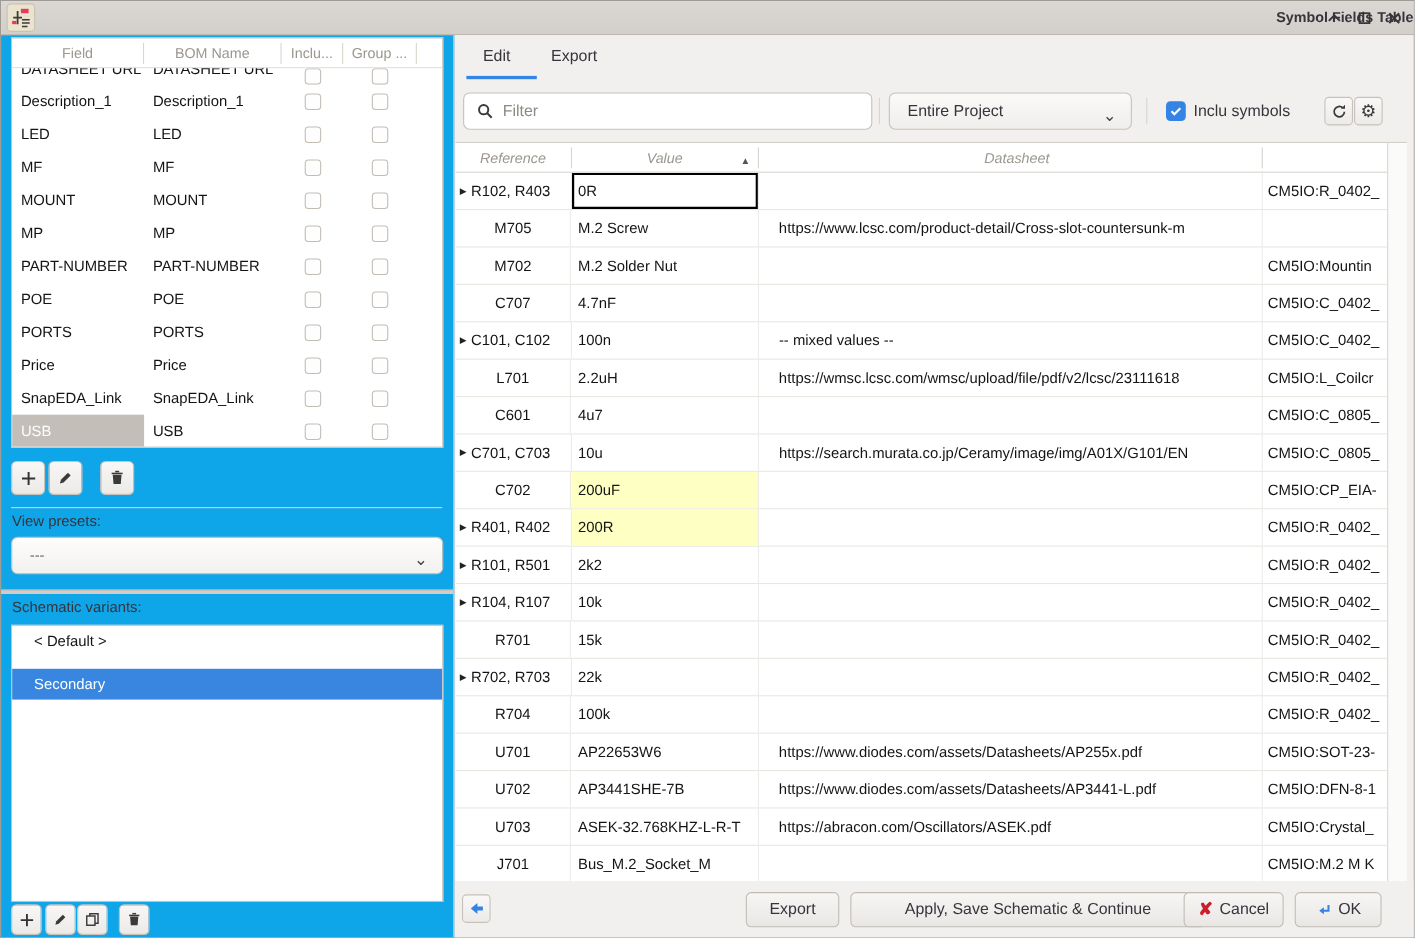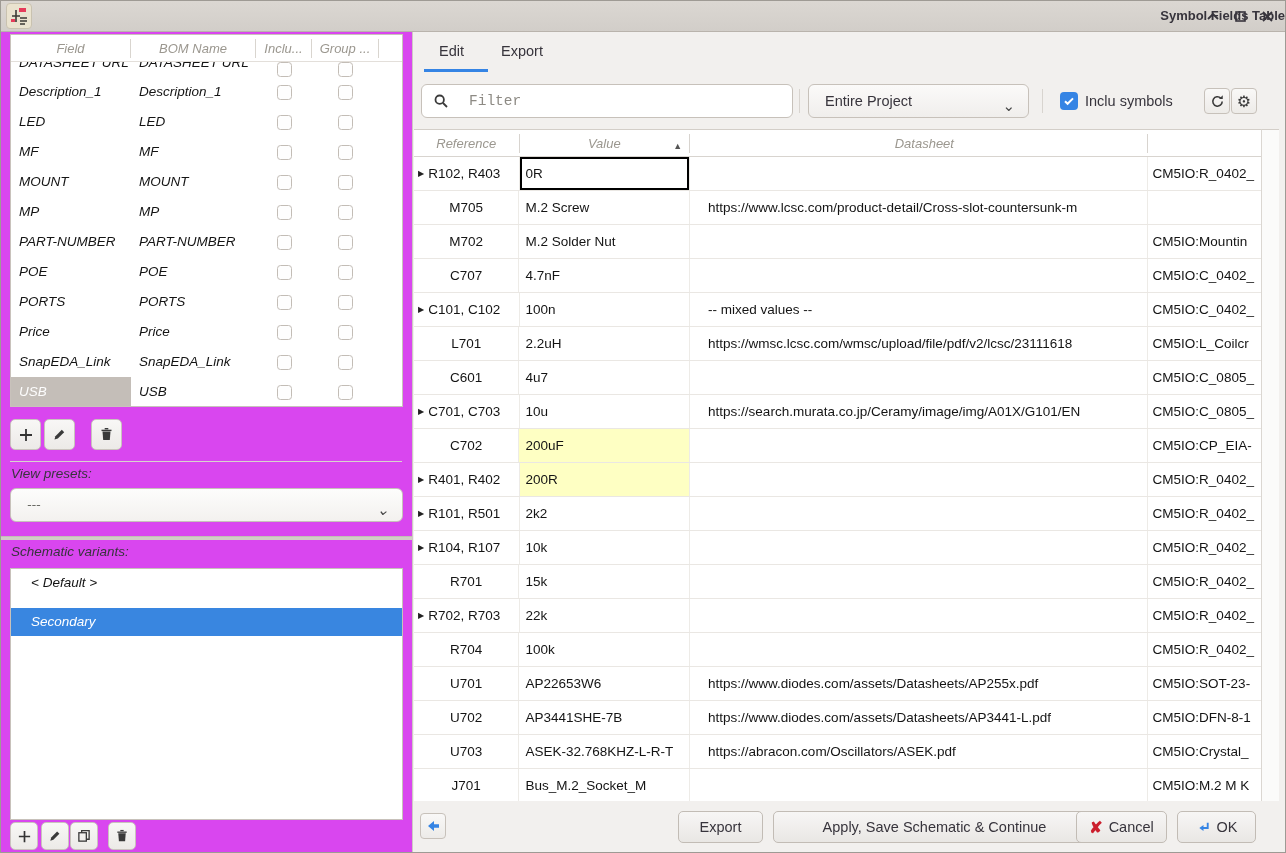--- a/index.html
+++ b/index.html
@@ -12,21 +12,21 @@
     background:linear-gradient(#dbd7d2,#d2cec9); border-bottom:1px solid #b9b3ac; }
   .appicon { position:absolute; left:5px; top:2px; width:26px; height:26px;
     background:#eae3cf; border:1px solid #c9c2b0; border-radius:4px; display:flex; align-items:center; justify-content:center; }
   .title { position:absolute; left:0; right:0; text-align:right; line-height:30px;
     font-weight:bold; font-size:13px; color:#37343c;margin-left:25px; }
   .wincontrols { position:absolute; right:10px; top:0; height:31px; display:flex; gap:11px; align-items:center; }
   .winbtn { width:16px; height:16px; display:flex; align-items:center; justify-content:center; cursor:default; }
 
   
   .leftpanel { position:absolute; left:0; top:31px; width:412px; bottom:0;
-    background:#d946ef; border-right:1px solid #cfcac4;font-style:italic; }
+    background:#0ea5e9; border-right:1px solid #cfcac4; }
   .fieldstable { position:absolute; left:9px; top:2px; width:393px; height:373px;
     background:#fff; border:1px solid #c8c2bb; overflow:hidden; }
   .ft-head { display:flex; height:27px; align-items:center; color:#9b978f; font-size:13px; border-bottom:1px solid #e3dfda; }
   .ft-head > div { height:19px; line-height:19px; text-align:center; border-right:1px solid #d9d5cf; }
   .ft-head .h-field { width:120px; } .ft-head .h-bom { width:125px; }
   .ft-head .h-inc { width:56px; } .ft-head .h-grp { width:67px; }
   .fr { display:flex; height:30px; align-items:center; font-size:13.5px; color:#141414; }
   .fr.cropped { height:15px; overflow:hidden; }
   .fr.cropped .f-field, .fr.cropped .f-bom { margin-top:-14px; }
   .f-field { width:120px; padding-left:8px; white-space:nowrap; overflow:hidden; height:30px; line-height:30px; }
@@ -58,22 +58,22 @@
   
   .rightpanel { position:absolute; left:413px; top:31px; right:0; bottom:0; background:#f2f0ee; }
   .tabs { position:absolute; left:0; top:0; height:41px; right:0; }
   .tab { position:absolute; top:11px; font-size:14.5px; color:#37343c; }
   .tab-edit { left:25px; } .tab-export { left:87px; }
   .tab-underline { position:absolute; left:10px; top:37px; width:64px; height:3px; background:#3584e4; }
 
   .toolbar { position:absolute; left:0; top:41px; right:0; height:56px; }
   .filter { position:absolute; left:7px; top:11px; width:372px; height:34px; background:#fff;
     border:1px solid #c7c1ba; border-radius:6px; display:flex; align-items:center; }
-  .filter input { border:none; outline:none; flex:1; font-size:14.5px; font-family:Liberation Mono, monospace;
-    background:transparent; margin-left:20px; color:#701a75; }
+  .filter input { border:none; outline:none; flex:1; font-size:14.5px; font-family:Liberation Sans, sans-serif;
+    background:transparent; margin-left:8px; color:#701a75; }
   .filter input::placeholder { color:#8d8a84; }
   .filter .mag { margin-left:11px; display:flex; }
   .vsep { position:absolute; width:1px; height:24px; top:16px; background:#d8d4cf; }
   .scope { position:absolute; left:394px; top:11px; width:221px; height:34px;
     background:linear-gradient(#fbfaf9,#f0eeec); border:1px solid #c7c1ba; border-radius:6px;
     font-size:14.5px; color:#37343c; line-height:32px; padding-left:16px; }
   .scope .chev { position:absolute; right:13px; top:5px; color:#444; font-size:15px; }
   .gchk { position:absolute; left:646px; top:19px; width:18px; height:18px; background:#3584e4;
     border-radius:4px; display:flex; align-items:center; justify-content:center; }
   .gchk-label { position:absolute; left:671px; top:20px; font-size:14.5px; color:#37343c; }

